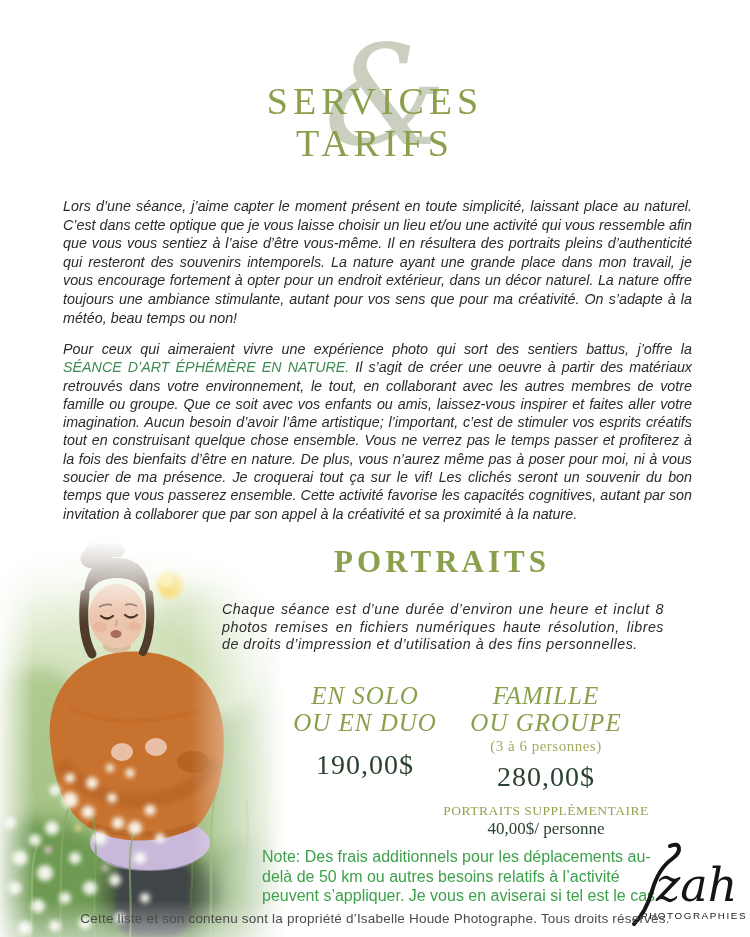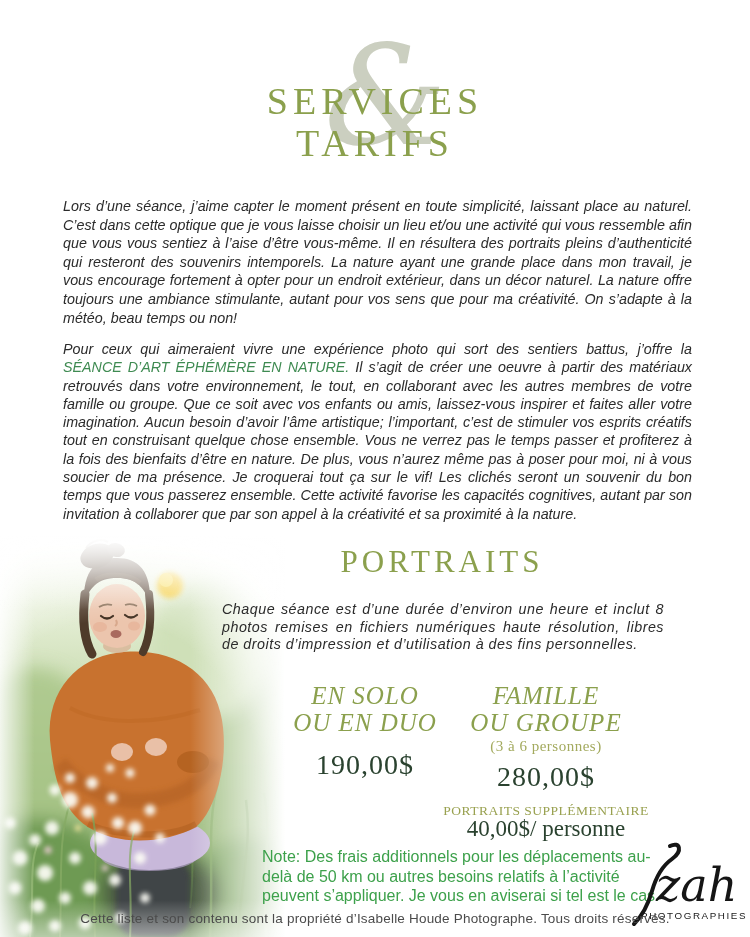--- a/index.html
+++ b/index.html
@@ -13,21 +13,21 @@
   .titleblock{position:absolute;left:0;right:0;top:80px;text-align:center;z-index:2;}
   .tline{margin:0;font-size:38px;line-height:42px;letter-spacing:5px;color:#8ba04d;font-weight:400;}
 
   
   .para{position:absolute;text-align:justify;font-size:14.3px;line-height:18.6px;margin:0;font-style:italic;}
   .p1{left:63px;top:197px;width:629px;}
   .p2{left:63px;top:340px;width:629px;line-height:18.3px;}
   .hl{color:#3f8b52;}
 
   .portraits{position:absolute;left:210px;top:544px;width:464px;margin:0;text-align:center;
-             font-size:31px;letter-spacing:4px;color:#8ba04d;font-weight:400;z-index:3;}
+             font-size:31px;letter-spacing:4px;color:#8ba04d;font-weight:700;z-index:3;}
   .p3{left:222px;top:601px;width:442px;letter-spacing:0.5px;line-height:17.6px;z-index:3;}
 
   
   .photo{position:absolute;left:0;top:528px;width:288px;height:409px;z-index:1;}
   .photo svg{display:block;width:100%;height:100%;}
   .photo-fade{position:absolute;inset:0;pointer-events:none;background:
       linear-gradient(to bottom, rgba(255,255,255,1) 2%, rgba(255,255,255,0) 20%),
       linear-gradient(to left,   rgba(255,255,255,1) 1%, rgba(255,255,255,0) 34%),
       linear-gradient(to right,  rgba(255,255,255,.85) 0%, rgba(255,255,255,0) 12%),
       linear-gradient(to top,    rgba(255,255,255,.5) 0%, rgba(255,255,255,0) 9%),
@@ -35,21 +35,21 @@
 
   
   .price-col{position:absolute;text-align:center;z-index:3;}
   .solo{left:276px;top:682px;width:178px;}
   .family{left:442px;top:682px;width:208px;}
   .ptitle{font-size:25px;line-height:27px;letter-spacing:1px;color:#8ba04d;font-style:italic;}
   .psub{font-size:15px;line-height:16px;letter-spacing:.5px;color:#a3aa5e;margin-top:2px;}
   .pprice{font-size:28px;line-height:30px;letter-spacing:1px;color:#2a422f;margin-top:8px;}
   .solo .pprice{margin-top:14px;}
   .pextra-label{font-size:13.5px;line-height:15px;letter-spacing:.5px;color:#99a150;margin-top:11px;}
-  .pextra-price{font-size:23px;line-height:19px;color:#2a422f;margin-top:1px;}
+  .pextra-price{font-size:17px;line-height:19px;color:#2a422f;margin-top:1px;}
 
   
   .note{position:absolute;left:262px;top:847px;width:402px;font-size:16px;line-height:19.6px;
         color:#3da14b;z-index:3;}
   .logo{position:absolute;left:626px;top:840px;width:122px;height:92px;z-index:4;}
   .logo svg{display:block;width:100%;height:100%;}
   .footer{position:absolute;left:0;top:911px;width:750px;text-align:center;font-size:13.5px;
           letter-spacing:.2px;color:#4b4b4b;z-index:5;}
 </style>
 </head>

